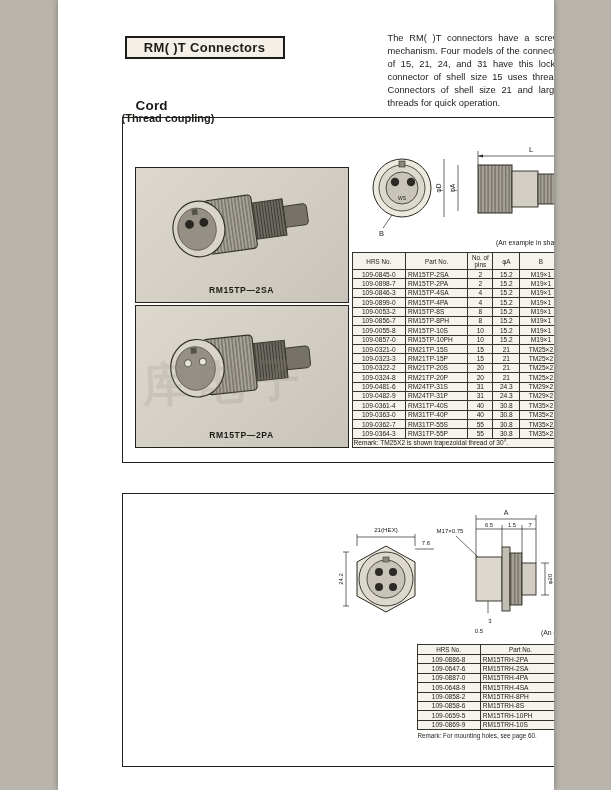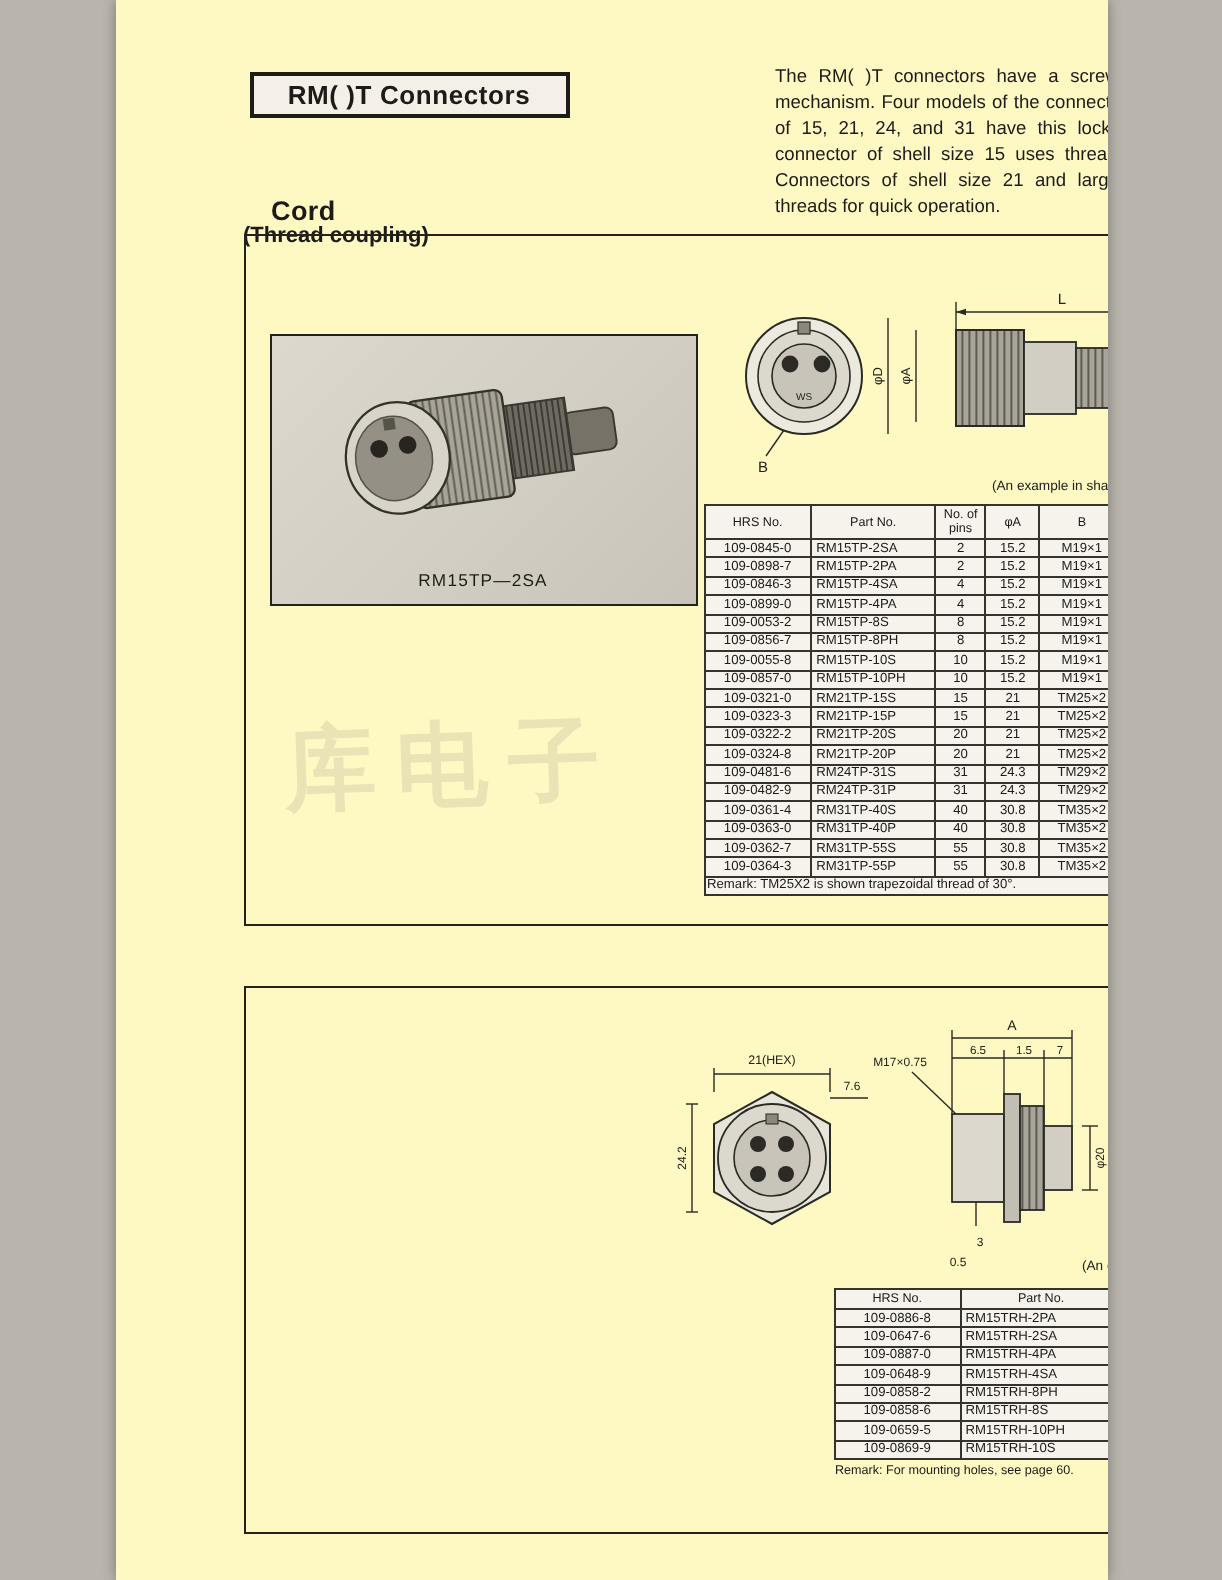--- a/index.html
+++ b/index.html
@@ -1,30 +1,30 @@
 <!DOCTYPE html>
 <html><head>
 <meta charset="utf-8">
 <style>
   * { margin:0; padding:0; box-sizing:border-box; }
   html,body { background:#b9b5ad; }
   body { font-family:"Liberation Sans","DejaVu Sans",sans-serif; color:#1c1b18; }
-  .page { position:relative; width:496px; height:790px; margin:0 auto; background:#fef9c3; overflow:hidden; box-shadow:0 0 6px rgba(0,0,0,.35); }
+  .page { position:relative; width:496px; height:790px; margin:0 auto; background:#ffffff; overflow:hidden; box-shadow:0 0 6px rgba(0,0,0,.35); }
   .abs { position:absolute; }
 
   .title-box { left:67px; top:36px; width:160px; height:23px; border:2px solid #1d1c18;
                display:flex; align-items:center; justify-content:center;
                font-weight:700; font-size:13px; letter-spacing:.3px; background:#f4f0e8; }
   .subtitle { left:64px; top:69px; font-size:11px; font-weight:700;margin-top:43px; }
   .description { left:330px; top:32px; width:247px; font-size:9.3px; line-height:1.4; text-align:justify; }
 
   .section-heading { font-weight:700; font-size:13.5px; letter-spacing:.2px; }
   .panel { border:1.4px solid #23221d; background:transparent; }
 
-  .photo-box { border:1px solid #23221d; background:linear-gradient(135deg,#dcd8ce 0%,#d2cec4 55%,#c8c4ba 100%); }
+  .photo-box { border:1px solid #23221d; background:linear-gradient(135deg,#dcd8ce 0%,#d2cec4 55%,#c8c4ba 100%);font-weight:bold; }
   .photo-art { position:absolute; left:0; top:4px; width:100%; height:76%; }
   .photo-caption { position:absolute; left:0; right:0; bottom:7px; text-align:center; font-size:8.6px; letter-spacing:.6px; }
 
   table.spec { border-collapse:collapse; width:100%; table-layout:fixed; background:#f6f3ec; }
   table.spec th, table.spec td { border:1px solid #34332c; font-size:6.6px; line-height:1.12;
     padding:0.5px 1px; text-align:center; font-weight:400; overflow:hidden; white-space:nowrap; }
   table.spec th { white-space:normal; font-size:6.3px; padding:1px 0; }
   table.spec td:nth-child(2) { text-align:left; padding-left:2px; }
   td.remark-cell { text-align:left !important; font-size:6.3px; padding:1.5px 2px; white-space:normal; }
   .remark-note { font-size:6.3px; margin-top:2px; padding-left:1px; }
@@ -72,20 +72,35 @@
         <ellipse cx="62" cy="53" rx="27" ry="29" fill="#d8d4c9" stroke="#33312a" stroke-width="1.2"></ellipse>
         <ellipse cx="60" cy="53" rx="20" ry="22" fill="#949085" stroke="#55524a" stroke-width="0.8"></ellipse>
         <circle cx="53" cy="47" r="4.6" fill="#26251f"></circle>
         <circle cx="68" cy="47" r="4.6" fill="#26251f"></circle>
         <rect x="57" y="32" width="6" height="6" fill="#55524a"></rect>
       </g>
     </svg>
     <div class="photo-caption">RM15TP—2SA</div>
   </div>
 
+  <div class="abs photo-box" style="left:77px;top:305px;width:214px;height:143px;">
+    <svg class="photo-art" viewBox="0 0 214 106">
+      <g transform="rotate(-6 107 55)">
+        <rect x="150" y="42" width="26" height="22" rx="4" fill="#767268" stroke="#3a382f" stroke-width="1"></rect>
+        <rect x="118" y="34" width="34" height="38" fill="url(#knurlDark)" stroke="#3a382f" stroke-width="1"></rect>
+        <rect x="70" y="25" width="50" height="56" rx="4" fill="url(#knurlLight)" stroke="#33312a" stroke-width="1.2"></rect>
+        <ellipse cx="62" cy="53" rx="27" ry="29" fill="#d8d4c9" stroke="#33312a" stroke-width="1.2"></ellipse>
+        <ellipse cx="60" cy="53" rx="20" ry="22" fill="#949085" stroke="#55524a" stroke-width="0.8"></ellipse>
+        <circle cx="53" cy="47" r="3.6" fill="#e6e2d7" stroke="#44423a" stroke-width="0.8"></circle>
+        <circle cx="68" cy="47" r="3.6" fill="#e6e2d7" stroke="#44423a" stroke-width="0.8"></circle>
+        <rect x="57" y="32" width="6" height="6" fill="#55524a"></rect>
+      </g>
+    </svg>
+    <div class="photo-caption">RM15TP—2PA</div>
+  </div>
 
   <svg class="abs" style="left:292px;top:131px;" width="290" height="120" viewBox="0 0 290 120">
     <g>
       <circle cx="52" cy="57" r="29" fill="#eceade" stroke="#2a2923" stroke-width="1"></circle>
       <circle cx="52" cy="57" r="23" fill="#dcd8cd" stroke="#2a2923" stroke-width="0.8"></circle>
       <circle cx="52" cy="57" r="16" fill="#c8c4b9" stroke="#2a2923" stroke-width="0.8"></circle>
       <rect x="49" y="30" width="6" height="6" fill="#8b877d" stroke="#2a2923" stroke-width="0.6"></rect>
       <circle cx="45" cy="51" r="4.2" fill="#2b2a25"></circle>
       <circle cx="61" cy="51" r="4.2" fill="#2b2a25"></circle>
       <text x="52" y="69" text-anchor="middle" font-size="5">WS</text>

